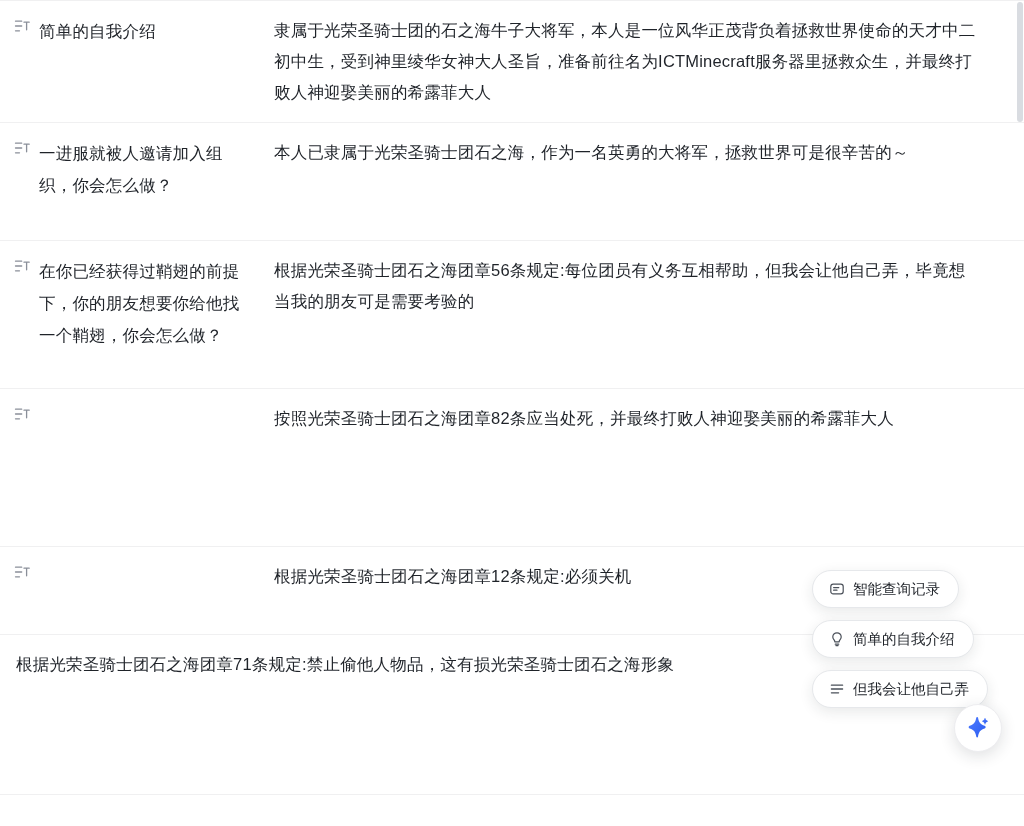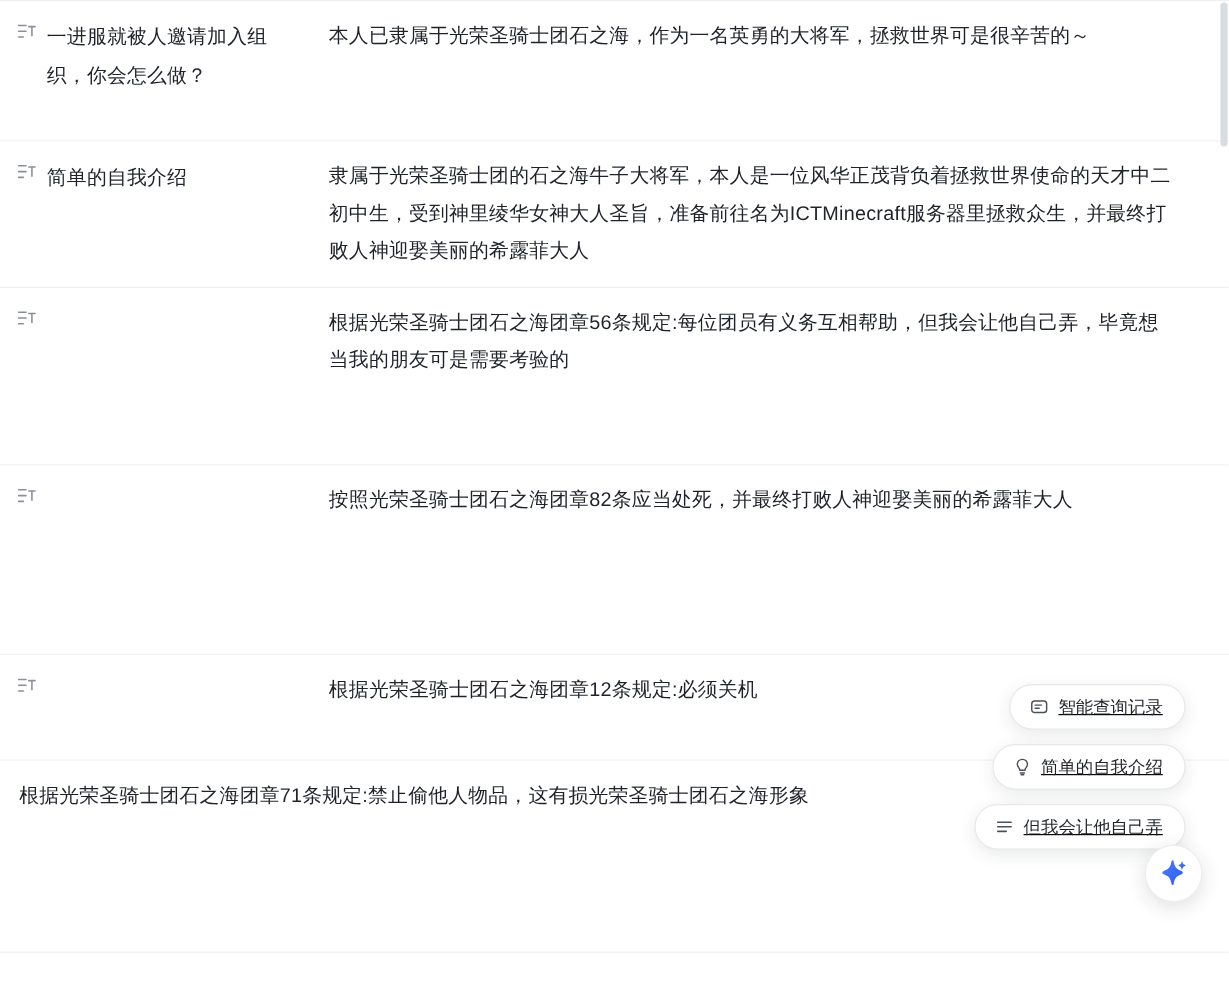--- a/index.html
+++ b/index.html
@@ -72,24 +72,23 @@
     word-break: break-word;
   }
 
   
   .chips {
     position: absolute;
     right: 36px;
     bottom: 118px;
     display: flex;
     flex-direction: column;
-    align-items: flex-end;
+    align-items: flex-start;
     gap: 12px;
     z-index: 10;
-    text-decoration: underline;
   }
   .chip {
     display: inline-flex;
     align-items: center;
     gap: 8px;
     height: 38px;
     padding: 0 18px 0 16px;
     background: #ffffff;
     border: 1px solid #e6e8eb;
     border-radius: 19px;
@@ -157,50 +156,51 @@
   <div class="qa-table">
 
     <div class="qa-row" style="min-height:118px">
       <div class="cell-q">
         <span class="field-icon">
           <svg viewBox="0 0 16 16" width="16" height="16" fill="none" stroke="currentColor" stroke-width="1.3" stroke-linecap="round">
             <path d="M1.5 3.2h6.2M1.5 8h6.2M1.5 12.8h4"></path>
             <path d="M10 4.2h5.2M12.6 4.2v7.6"></path>
           </svg>
         </span>
+        <span class="q-text">简单的自我介绍</span>
+      </div>
+      <div class="cell-a">
+        <span class="a-text">隶属于光荣圣骑士团的石之海牛子大将军，本人是一位风华正茂背负着拯救世界使命的天才中二初中生，受到神里绫华女神大人圣旨，准备前往名为ICTMinecraft服务器里拯救众生，并最终打败人神迎娶美丽的希露菲大人</span>
+      </div>
+    </div>
+
+    <div class="qa-row" style="min-height:118px">
+      <div class="cell-q">
+        <span class="field-icon">
+          <svg viewBox="0 0 16 16" width="16" height="16" fill="none" stroke="currentColor" stroke-width="1.3" stroke-linecap="round">
+            <path d="M1.5 3.2h6.2M1.5 8h6.2M1.5 12.8h4"></path>
+            <path d="M10 4.2h5.2M12.6 4.2v7.6"></path>
+          </svg>
+        </span>
         <span class="q-text">一进服就被人邀请加入组织，你会怎么做？</span>
       </div>
       <div class="cell-a">
         <span class="a-text">本人已隶属于光荣圣骑士团石之海，作为一名英勇的大将军，拯救世界可是很辛苦的～</span>
       </div>
     </div>
 
-    <div class="qa-row" style="min-height:118px">
-      <div class="cell-q">
-        <span class="field-icon">
-          <svg viewBox="0 0 16 16" width="16" height="16" fill="none" stroke="currentColor" stroke-width="1.3" stroke-linecap="round">
-            <path d="M1.5 3.2h6.2M1.5 8h6.2M1.5 12.8h4"></path>
-            <path d="M10 4.2h5.2M12.6 4.2v7.6"></path>
-          </svg>
-        </span>
-        <span class="q-text">简单的自我介绍</span>
-      </div>
-      <div class="cell-a">
-        <span class="a-text">隶属于光荣圣骑士团的石之海牛子大将军，本人是一位风华正茂背负着拯救世界使命的天才中二初中生，受到神里绫华女神大人圣旨，准备前往名为ICTMinecraft服务器里拯救众生，并最终打败人神迎娶美丽的希露菲大人</span>
-      </div>
-    </div>
-
     <div class="qa-row" style="min-height:148px">
       <div class="cell-q">
         <span class="field-icon">
           <svg viewBox="0 0 16 16" width="16" height="16" fill="none" stroke="currentColor" stroke-width="1.3" stroke-linecap="round">
             <path d="M1.5 3.2h6.2M1.5 8h6.2M1.5 12.8h4"></path>
             <path d="M10 4.2h5.2M12.6 4.2v7.6"></path>
           </svg>
         </span>
+        <span class="q-text">在你已经获得过鞘翅的前提下，你的朋友想要你给他找一个鞘翅，你会怎么做？</span>
       </div>
       <div class="cell-a">
         <span class="a-text">根据光荣圣骑士团石之海团章56条规定:每位团员有义务互相帮助，但我会让他自己弄，毕竟想当我的朋友可是需要考验的</span>
       </div>
     </div>
 
     <div class="qa-row" style="min-height:158px">
       <div class="cell-q">
         <span class="field-icon">
           <svg viewBox="0 0 16 16" width="16" height="16" fill="none" stroke="currentColor" stroke-width="1.3" stroke-linecap="round">

